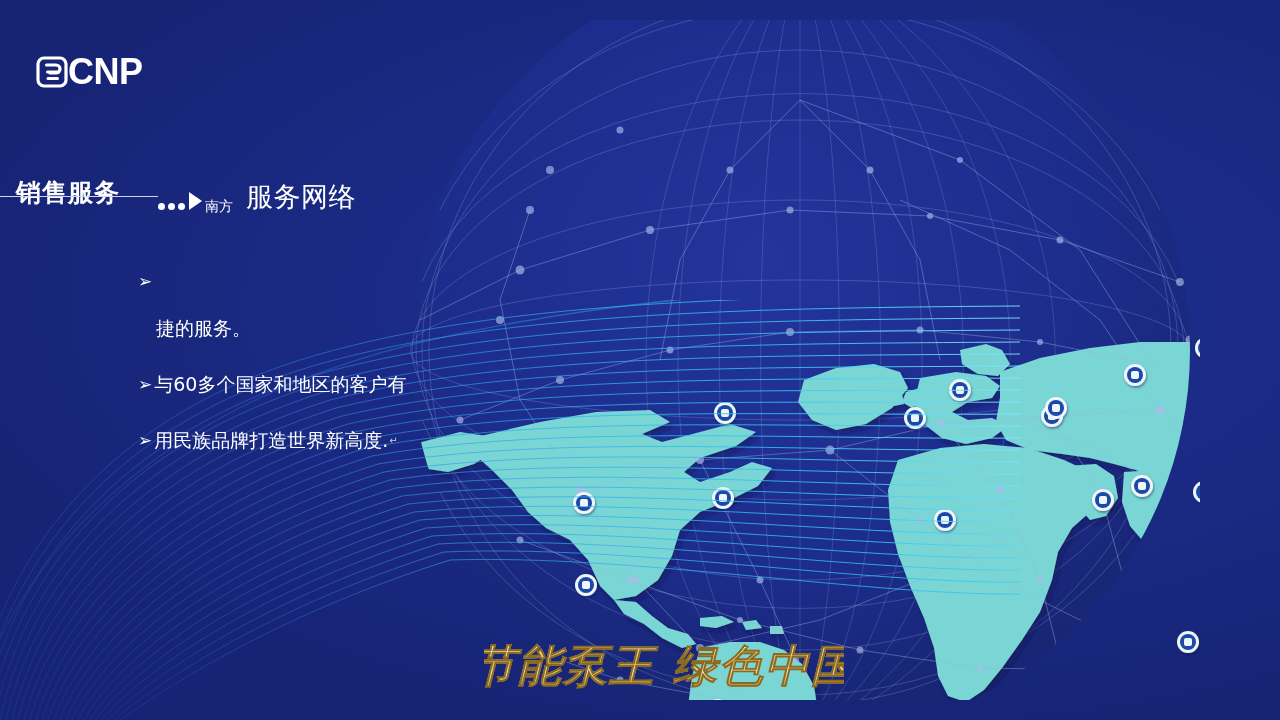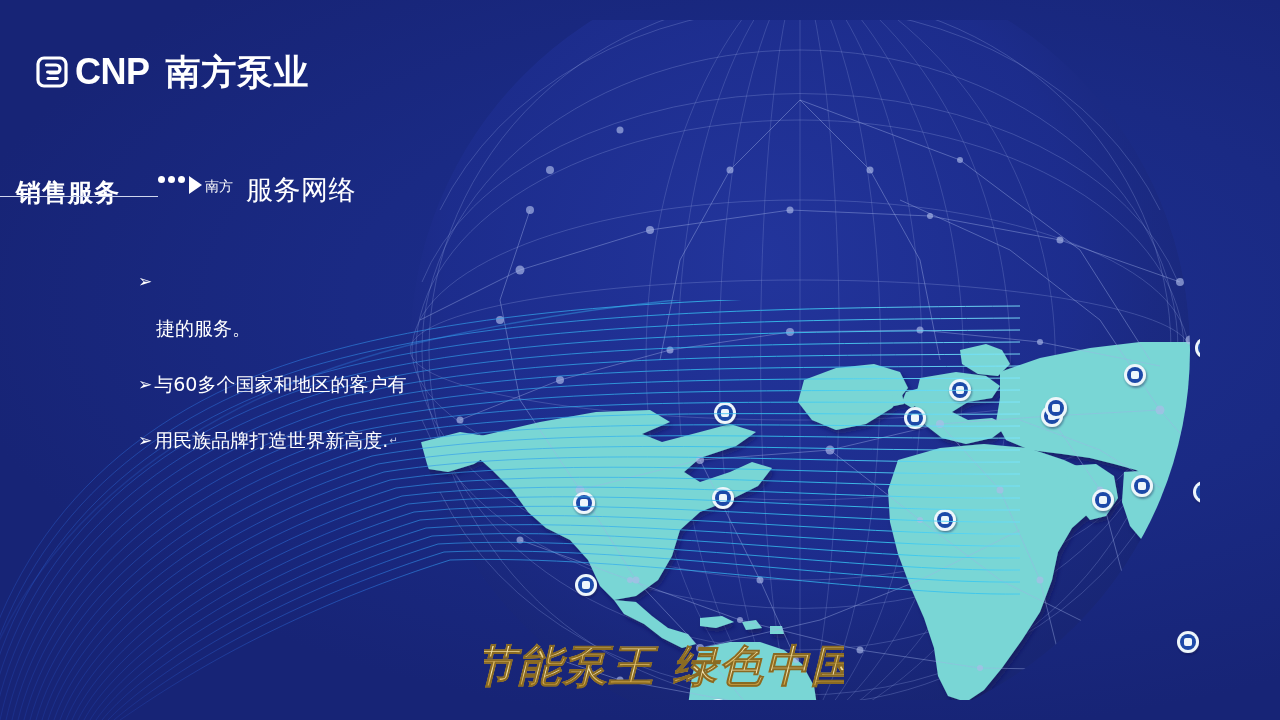--- a/index.html
+++ b/index.html
@@ -40,21 +40,20 @@
     width: 800px;
     height: 680px;
   }
   
   .logo {
     position: absolute;
     left: 36px;
     top: 54px;
     display: flex;
     align-items: center;
-    gap: 7px;
   }
   .logo-mark { display: block; }
   .logo-cnp {
     font-family: "Liberation Sans", "DejaVu Sans", sans-serif;
     font-weight: 700;
     font-size: 36px;
     letter-spacing: -0.5px;
     color: #ffffff;
     line-height: 1;
   }
@@ -85,21 +84,21 @@
     top: 196px;
     width: 158px;
     height: 1px;
     background: #cfd6ee;
   }
   .subtitle-row {
     position: absolute;
     left: 158px;
     top: 176px;
     display: flex;
-    align-items: flex-start;
+    align-items: flex-end;
     height: 34px;
   }
   .dot3 { display: flex; align-items: center; gap: 3px; margin-right: 2px; }
   .dot3 i {
     display: block;
     width: 7px; height: 7px;
     border-radius: 50%;
     background: #ffffff;
   }
   .tri {
@@ -522,21 +521,20 @@
   </svg>
 
   <div class="logo">
     <svg class="logo-mark" width="32" height="32" viewBox="0 0 32 32">
       <path d="M8 2 H24 A6 6 0 0 1 30 8 V24 A6 6 0 0 1 24 30 H8 A6 6 0 0 1 2 24 V8 A6 6 0 0 1 8 2 Z" fill="none" stroke="#ffffff" stroke-width="3.2"></path>
       <path d="M10.5 9 H20 A4 4 0 0 1 20 17 H14" fill="none" stroke="#ffffff" stroke-width="3.2" stroke-linecap="round"></path>
       <path d="M11.5 16 H22.5" stroke="#ffffff" stroke-width="3" stroke-linecap="round"></path>
       <path d="M12 22.6 H21.5" stroke="#ffffff" stroke-width="3" stroke-linecap="round"></path>
     </svg>
     <span class="logo-cnp">CNP</span>
-    <span class="logo-cn">南方泵业</span>
   </div>
 
   <div class="section-title">销售服务</div>
   <div class="rule"></div>
 
   <div class="subtitle-row">
     <span class="dot3">
         <i></i>
         <i></i>
         <i></i>

